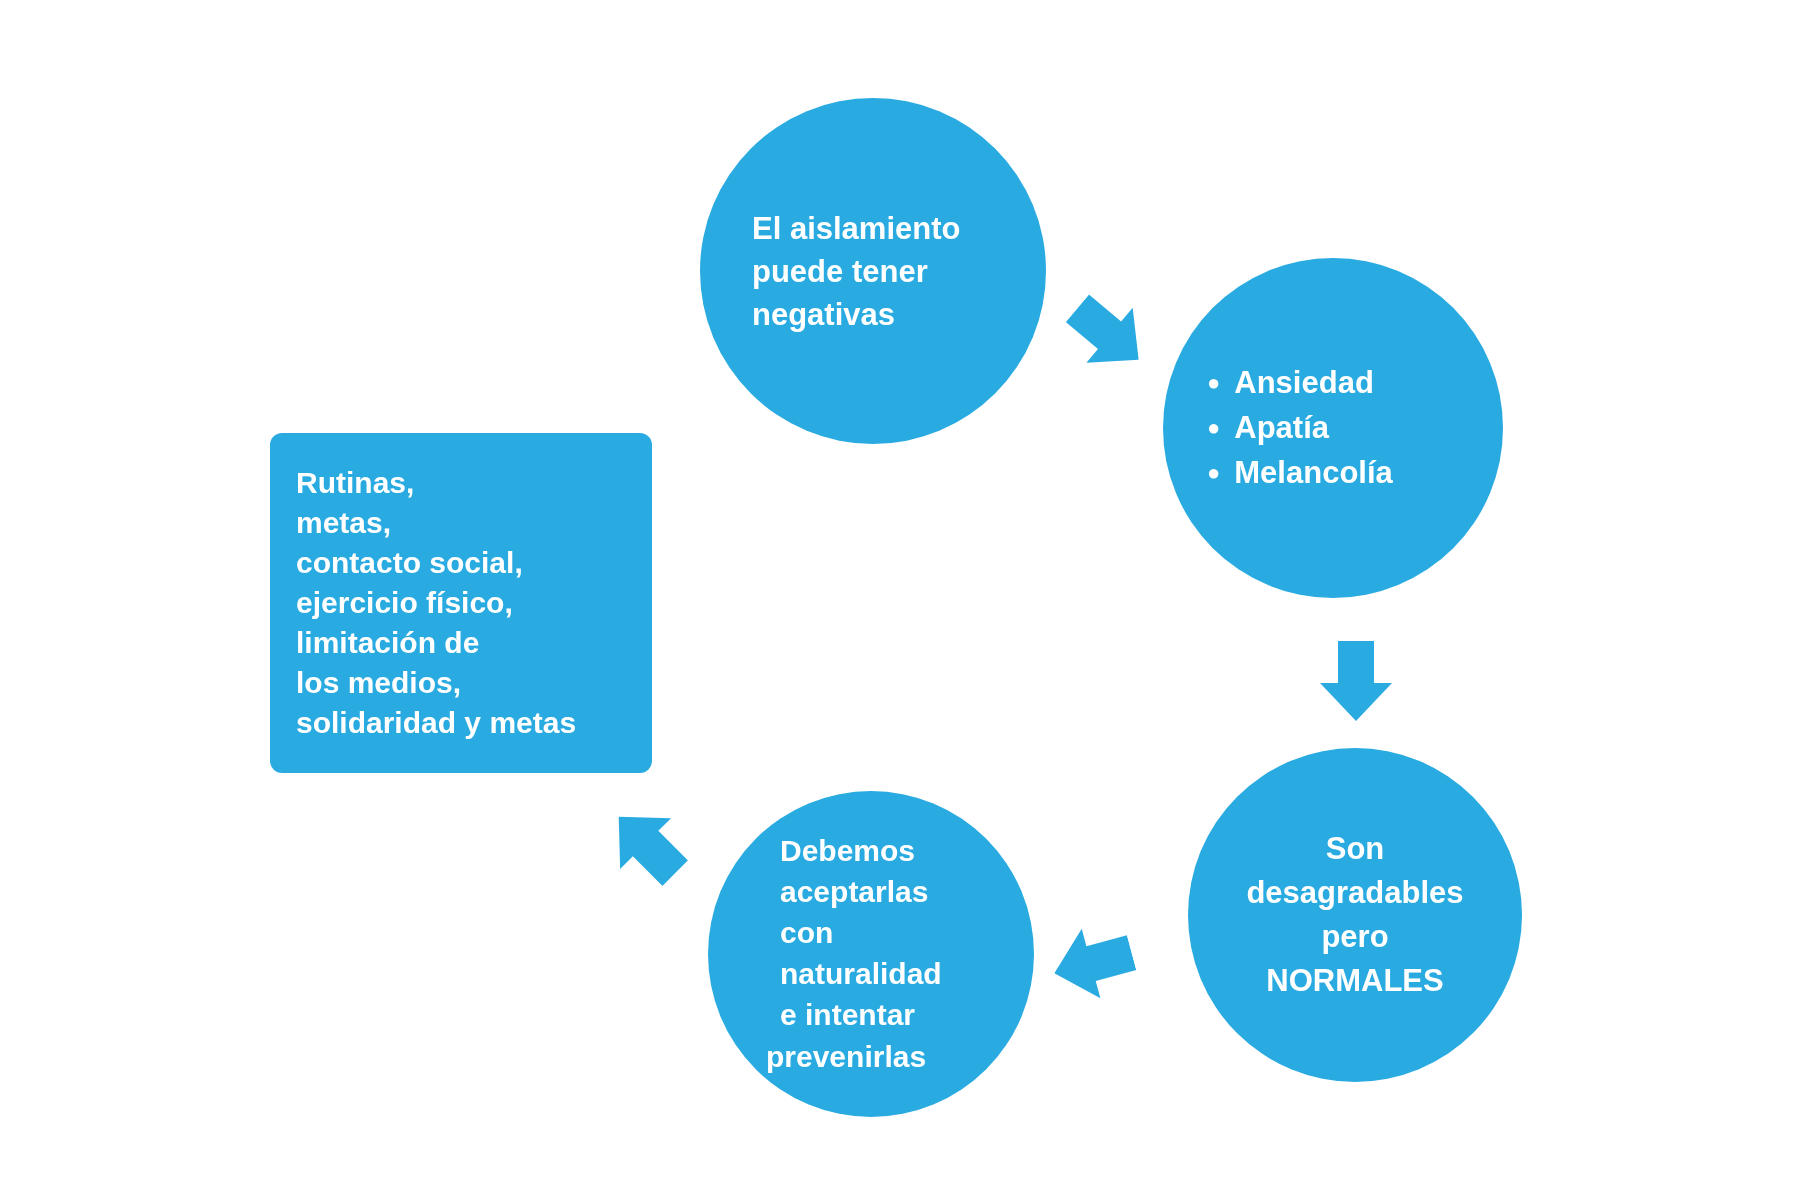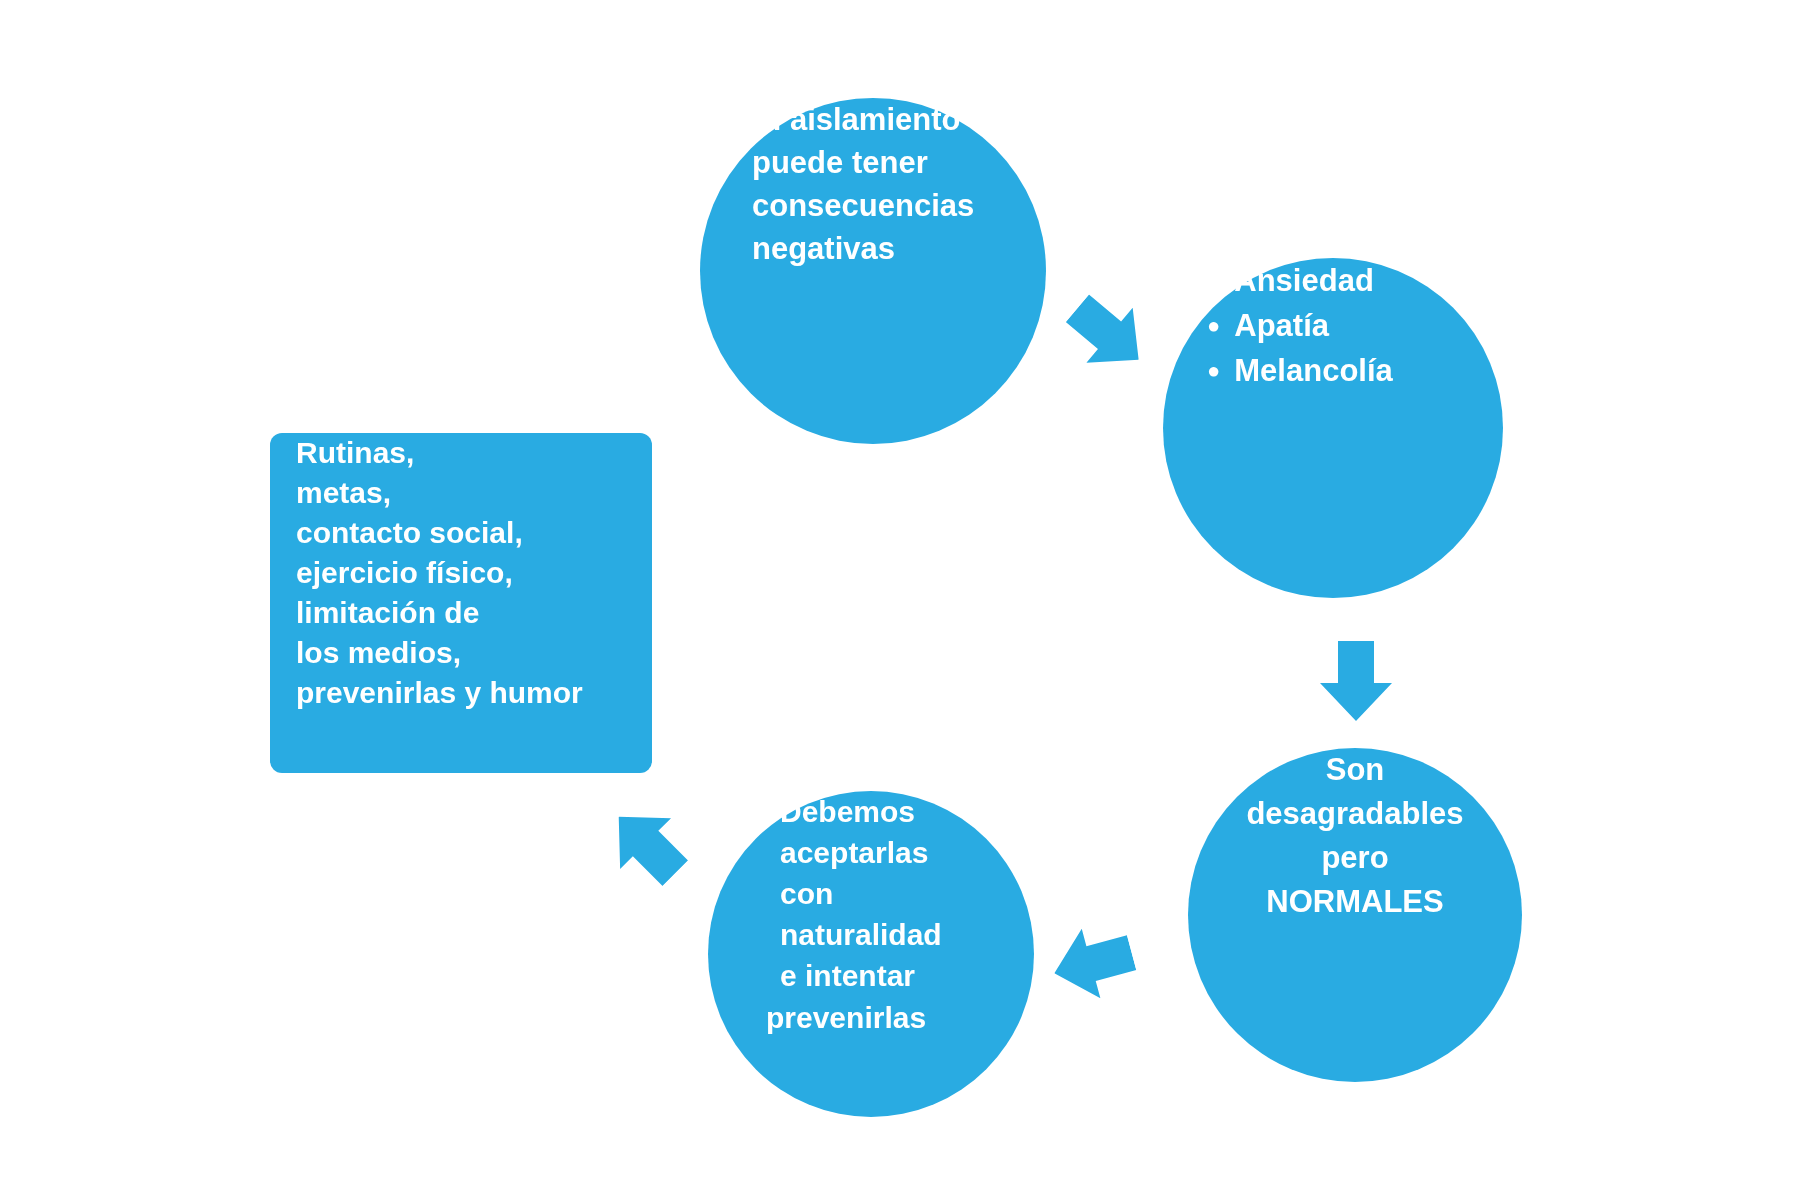--- a/index.html
+++ b/index.html
@@ -15,20 +15,21 @@
     overflow: hidden;
   }
 
   .node {
     position: absolute;
     background: var(--accent);
     color: var(--txt);
     font-weight: bold;
     display: flex;
     flex-direction: column;
+    justify-content: center;
   }
   .circle { border-radius: 50%; }
 
   .ln {
     font-size: 30px;
     line-height: 42px;
     white-space: nowrap;
   }
 
   
@@ -103,21 +104,20 @@
   #arrow-upleft { left: 607px;  top: 809px; transform: rotate(225deg); }
 </style>
 </head>
 <body>
 
 <div class="stage">
 
   <div class="node circle" id="node-isolation">
     <div class="ln">El aislamiento</div>
     <div class="ln">puede tener</div>
-    <div class="ln">consecuencias</div>
     <div class="ln">negativas</div>
   </div>
 
   <div class="arrow" id="arrow-se">
     <svg viewBox="0 0 80 72" aria-hidden="true">
       <polygon points="0,18 42,18 42,0 80,36 42,72 42,54 0,54" fill="currentColor"></polygon>
     </svg>
   </div>
 
   <div class="node circle" id="node-symptoms">
@@ -169,16 +169,16 @@
     </svg>
   </div>
 
   <div class="node" id="node-strategies">
     <div class="ln">Rutinas,</div>
     <div class="ln">metas,</div>
     <div class="ln">contacto social,</div>
     <div class="ln">ejercicio físico,</div>
     <div class="ln">limitación de</div>
     <div class="ln">los medios,</div>
-    <div class="ln">prevenirlas y humor</div>
+    <div class="ln">solidaridad y metas</div>
   </div>
 
 </div>
 
 </body></html>

